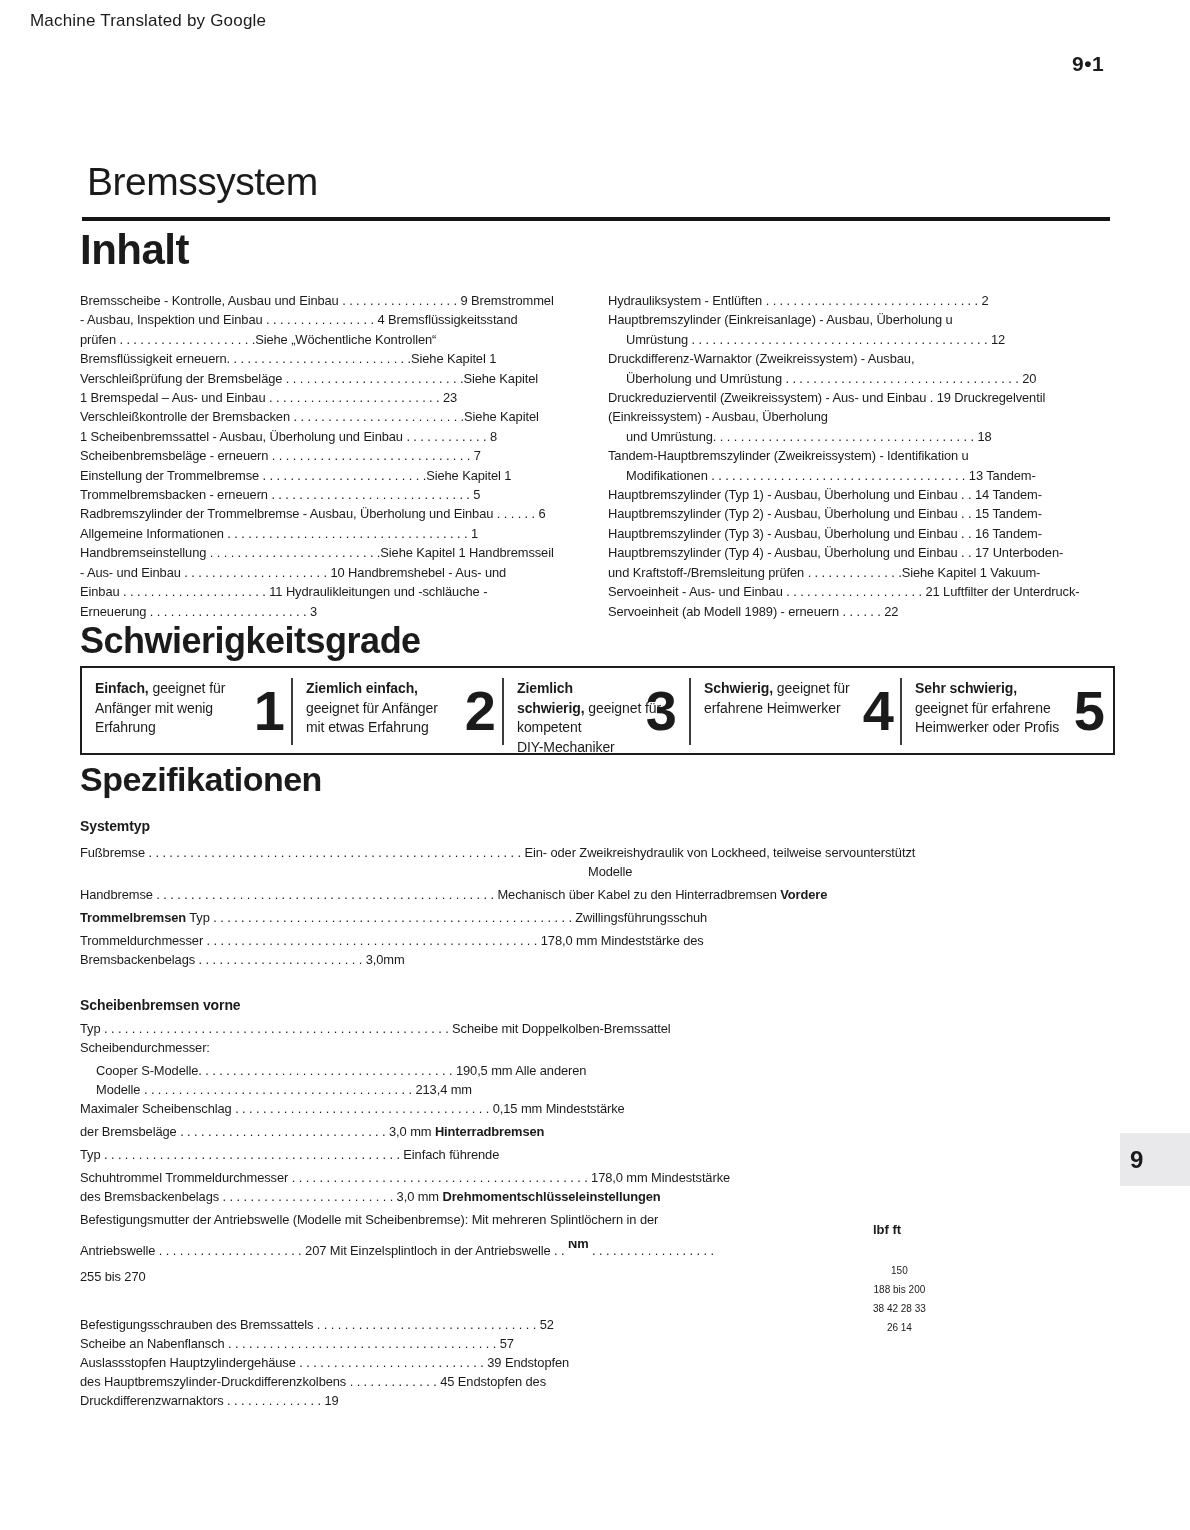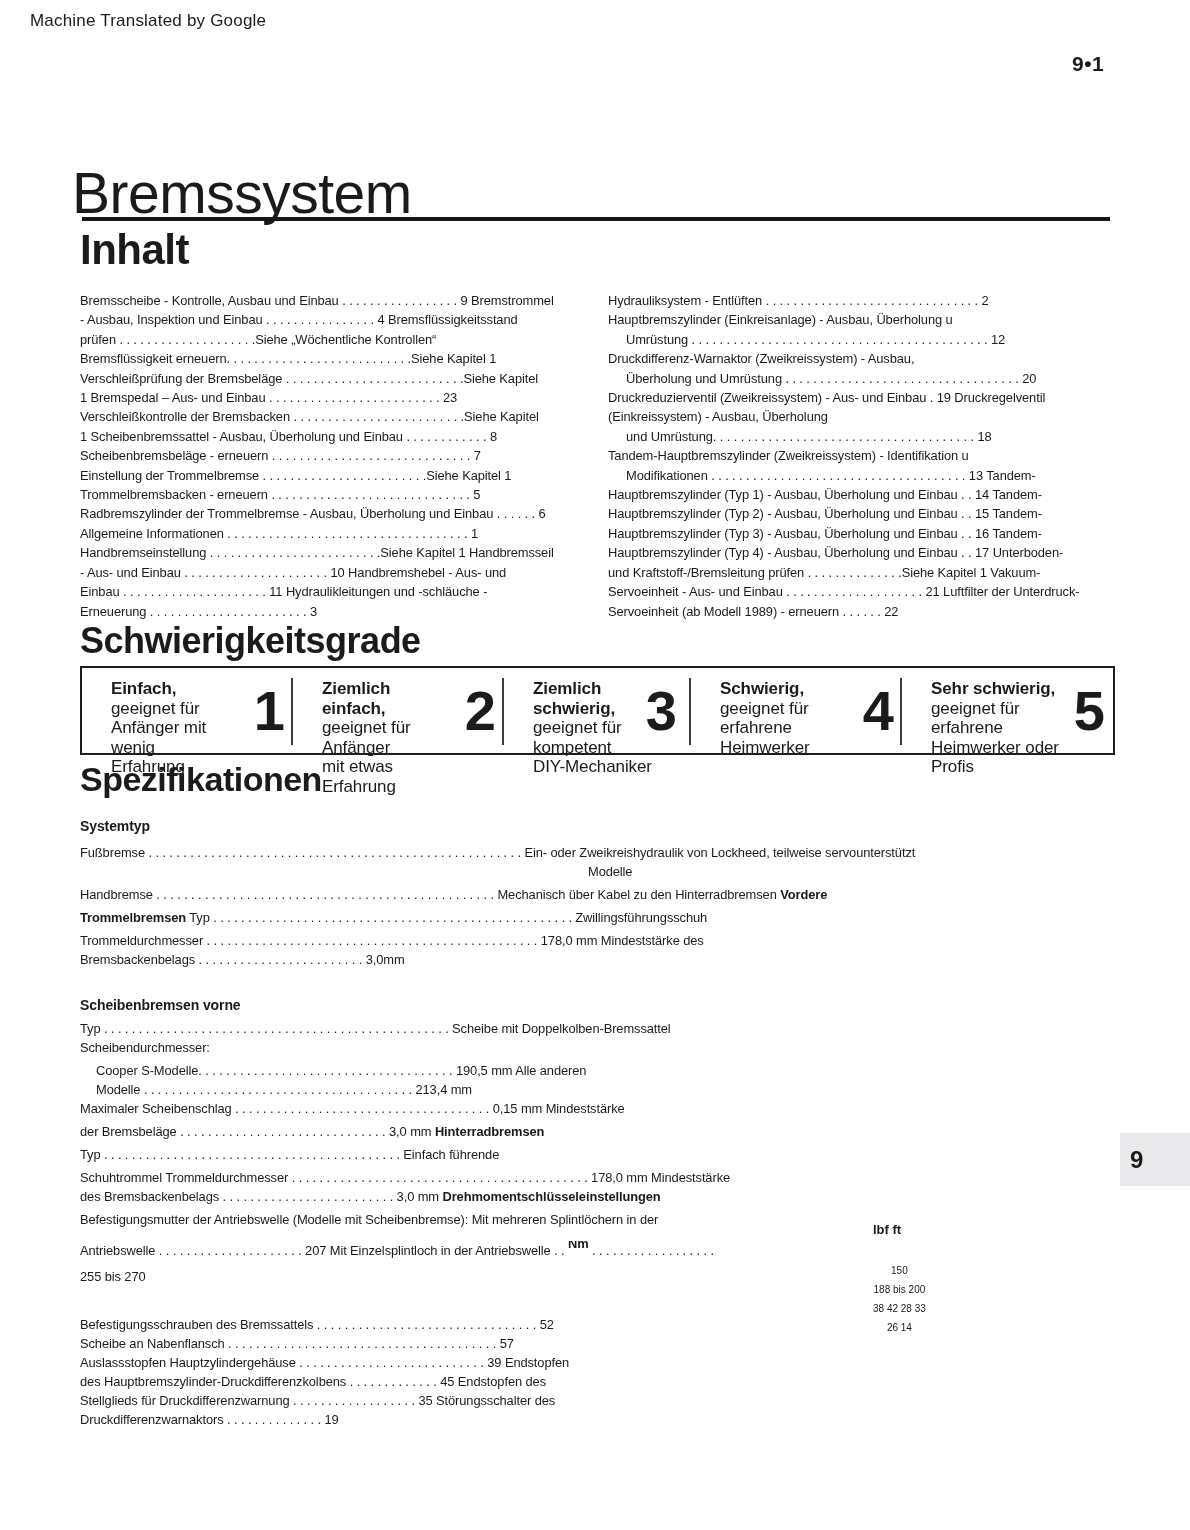--- a/index.html
+++ b/index.html
@@ -6,35 +6,35 @@
   .page{position:relative;width:1190px;height:1530px;background:#ffffff;overflow:hidden;
         font-family:"Liberation Sans", sans-serif;color:#1b1b1b;}
   .b{font-weight:bold;}
   .i{}
   .sup{font-weight:bold;position:relative;top:-7px;}
 
   .mtg{position:absolute;left:30px;top:11px;font-size:17px;letter-spacing:.2px;}
   .pagenum{position:absolute;left:1072px;top:52px;font-size:21px;font-weight:bold;letter-spacing:.5px;}
 
   .chapter{position:absolute;left:82px;top:108px;font-size:45px;font-weight:bold;letter-spacing:-.5px;}
-  .subject{position:absolute;left:72px;top:160px;font-size:57px;font-weight:normal;letter-spacing:-.5px;}
+  .subject{position:absolute;left:87px;top:160px;font-size:39px;font-weight:normal;letter-spacing:-.5px;}
   .title-rule{position:absolute;left:82px;top:217px;width:1028px;height:4px;background:#161616;}
 
   .h-inhalt{position:absolute;left:80px;top:226px;font-size:42px;font-weight:bold;letter-spacing:-.5px;}
   .contents{position:absolute;left:80px;top:291px;width:1040px;display:flex;}
   .ccol{width:512px;}
   .ccol.right{margin-left:16px;}
   .cline{font-size:12.9px;line-height:19.4px;white-space:nowrap;overflow:hidden;letter-spacing:-.1px;}
   .cline.ind{padding-left:18px;}
 
   .h-schwier{position:absolute;left:80px;top:620px;font-size:36px;font-weight:bold;letter-spacing:-.5px;}
   .diff-box{position:absolute;left:80px;top:666px;width:1031px;height:85px;border:2px solid #1d1d1d;display:flex;background:#fff;}
   .diff-cell{position:relative;flex:1 1 0;padding:11px 52px 6px 13px;}
   .diff-cell.overlap{padding-right:28px;}
-  .diff-text{font-size:17px;line-height:19.5px;letter-spacing:-.1px;margin-left:16px;}
+  .diff-text{font-size:14px;line-height:19.5px;letter-spacing:-.1px;}
   .diff-num{position:absolute;right:8px;top:50%;transform:translateY(-50%);
             font-size:56px;font-weight:bold;line-height:1;}
   .diff-cell::after{content:"";position:absolute;right:0;top:10px;bottom:8px;width:2px;background:#3c3c3c;}
   .diff-cell.last::after{display:none;}
   .diff-cell.overlap .diff-num{right:14px;}
 
   .h-spez{position:absolute;left:80px;top:760px;font-size:34px;font-weight:bold;letter-spacing:-.5px;}
   .specs{position:absolute;left:80px;top:817px;width:1032px;}
   .sline{font-size:12.9px;line-height:19px;white-space:nowrap;overflow:hidden;letter-spacing:-.1px;}
   .sline.subhead{font-weight:bold;font-size:14px;}
@@ -150,21 +150,20 @@
       <div class="sline gap-xs"><span>Typ . . . . . . . . . . . . . . . . . . . . . . . . . . . . . . . . . . . . . . . . . . . Einfach führende</span></div>
       <div class="sline gap-xs"><span>Schuhtrommel Trommeldurchmesser . . . . . . . . . . . . . . . . . . . . . . . . . . . . . . . . . . . . . . . . . . . 178,0 mm Mindeststärke</span></div>
       <div class="sline"><span>des Bremsbackenbelags . . . . . . . . . . . . . . . . . . . . . . . . . 3,0 mm </span><span class="b">Drehmomentschlüsseleinstellungen</span></div>
       <div class="sline gap-xs"><span>Befestigungsmutter der Antriebswelle (Modelle mit Scheibenbremse): Mit mehreren Splintlöchern in der</span></div>
       <div class="sline gap-m"><span>Antriebswelle . . . . . . . . . . . . . . . . . . . . . 207 Mit Einzelsplintloch in der Antriebswelle . . </span><span class="sup">Nm</span><span> . . . . . . . . . . . . . . . . . .</span></div>
       <div class="sline gap-s"><span>255 bis 270</span></div>
       <div class="sline gap-xl"><span>Befestigungsschrauben des Bremssattels . . . . . . . . . . . . . . . . . . . . . . . . . . . . . . . . 52</span></div>
       <div class="sline"><span>Scheibe an Nabenflansch . . . . . . . . . . . . . . . . . . . . . . . . . . . . . . . . . . . . . . . 57</span></div>
       <div class="sline"><span>Auslassstopfen Hauptzylindergehäuse . . . . . . . . . . . . . . . . . . . . . . . . . . . 39 Endstopfen</span></div>
       <div class="sline"><span>des Hauptbremszylinder-Druckdifferenzkolbens . . . . . . . . . . . . . 45 Endstopfen des</span></div>
-      <div class="sline"><span>Stellglieds für Druckdifferenzwarnung . . . . . . . . . . . . . . . . . . 35 Störungsschalter des</span></div>
       <div class="sline"><span>Druckdifferenzwarnaktors . . . . . . . . . . . . . . 19</span></div>
     </div>
 
   <div class="torque">
     <div class="torque-unit">lbf ft</div>
     <div class="torque-values">
         <div>150</div>
         <div>188 bis 200</div>
         <div>38 42 28 33</div>
         <div>26 14</div>

